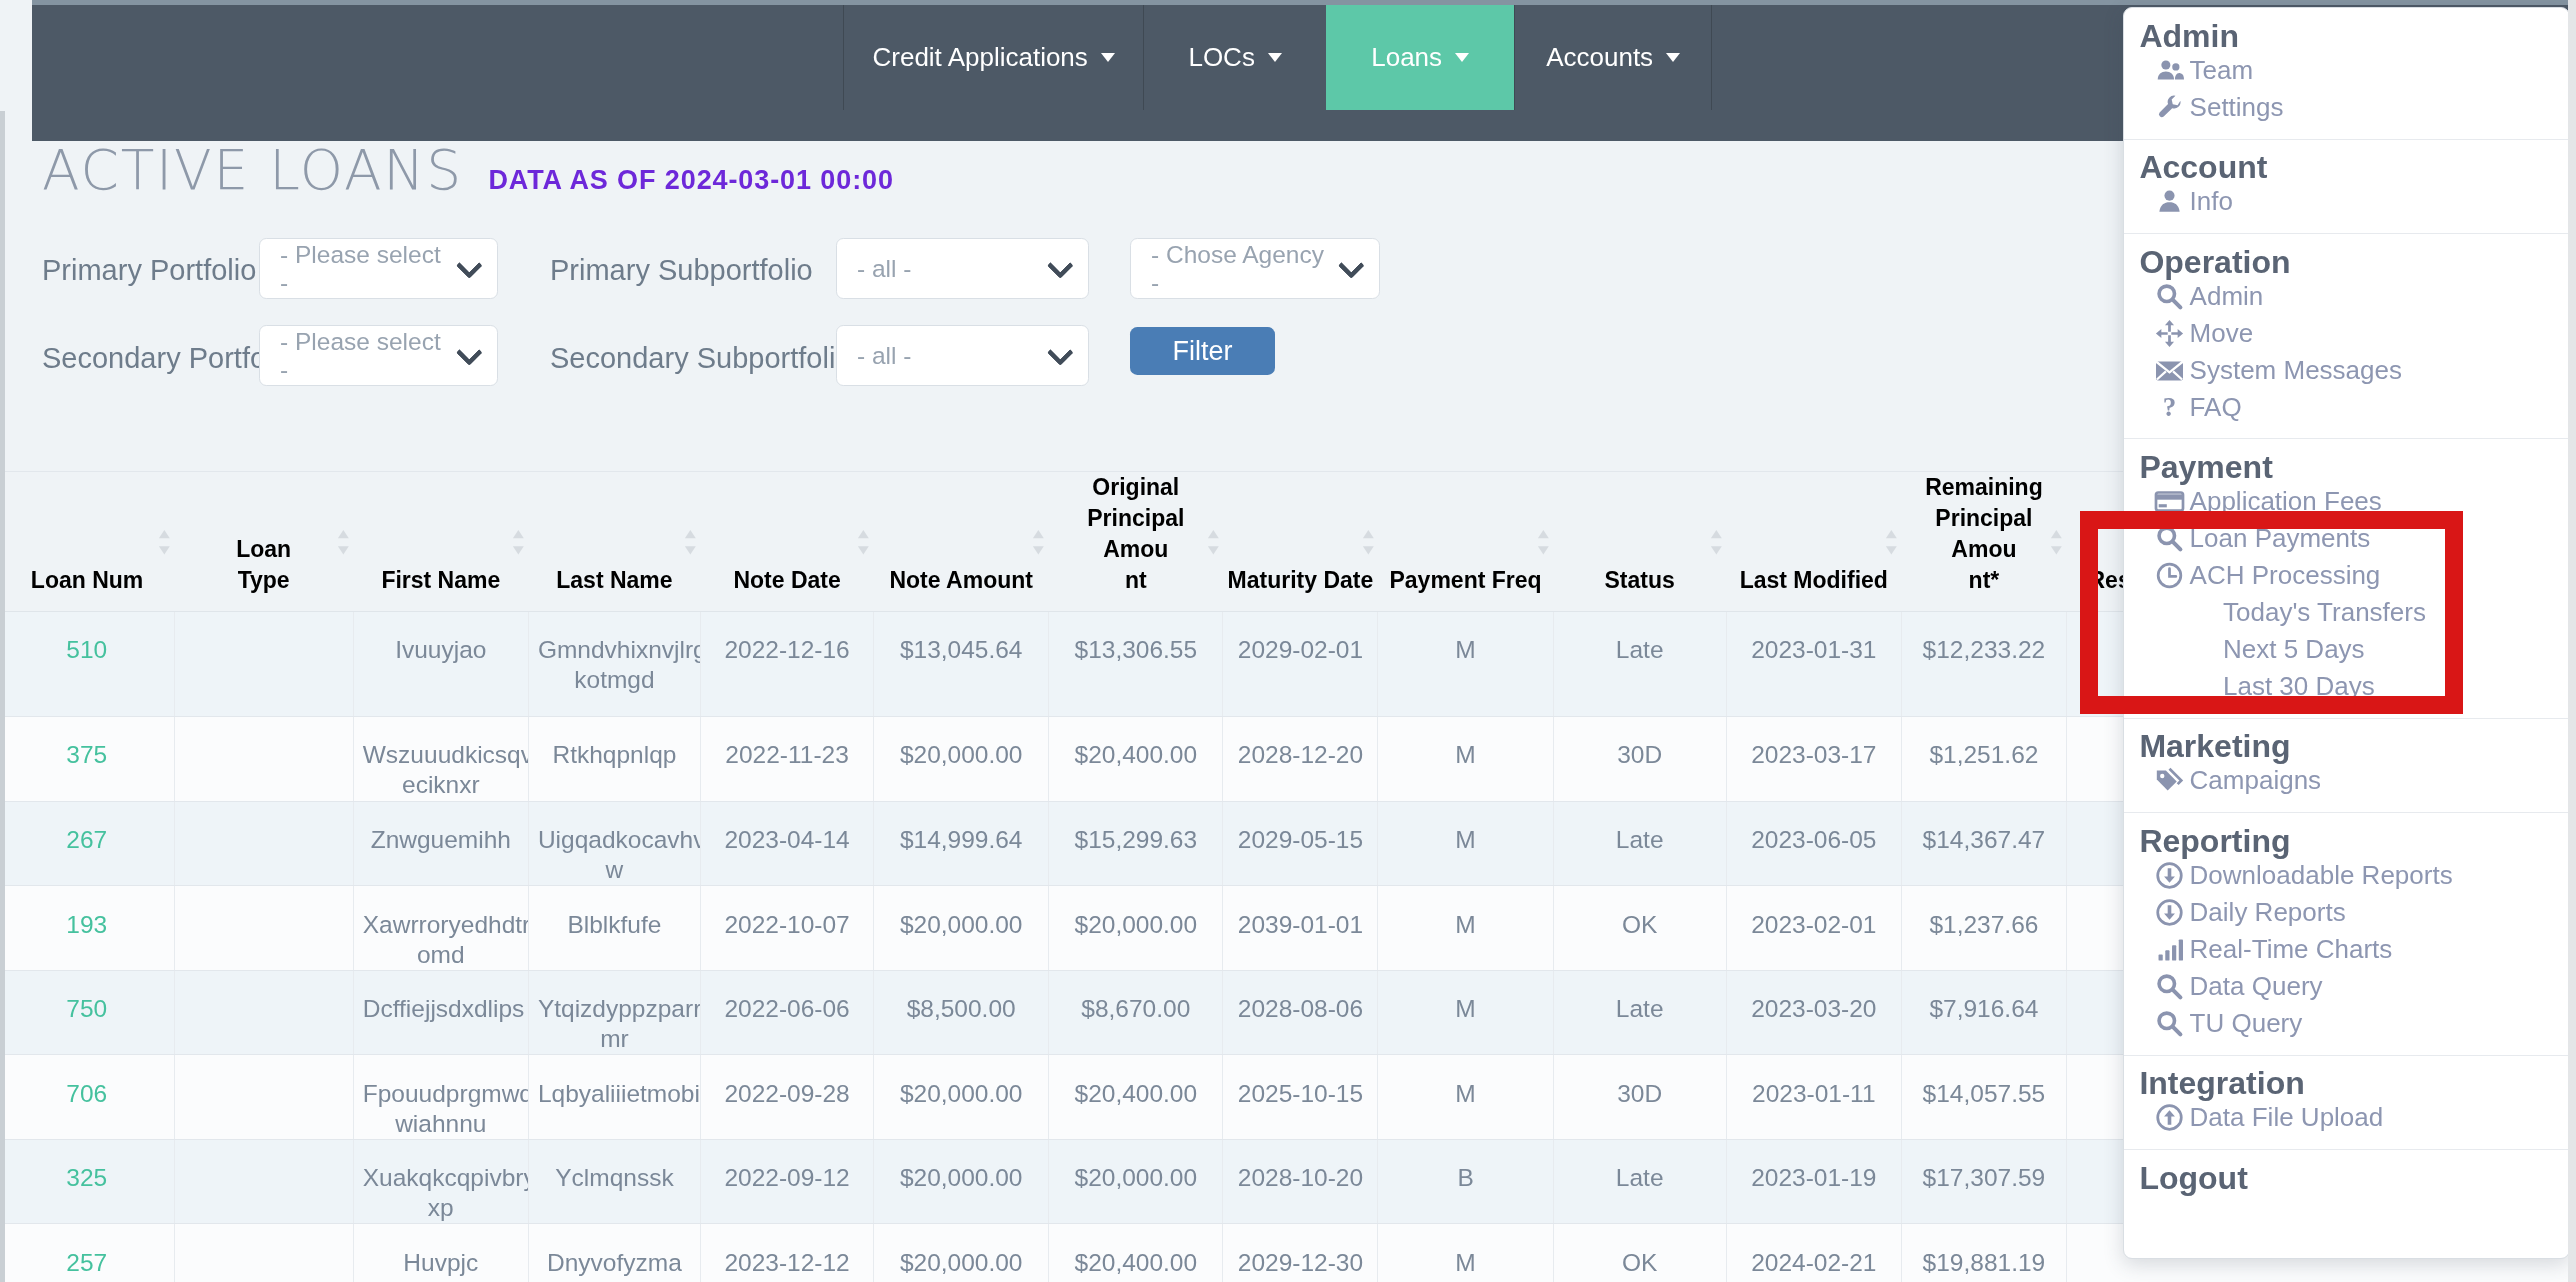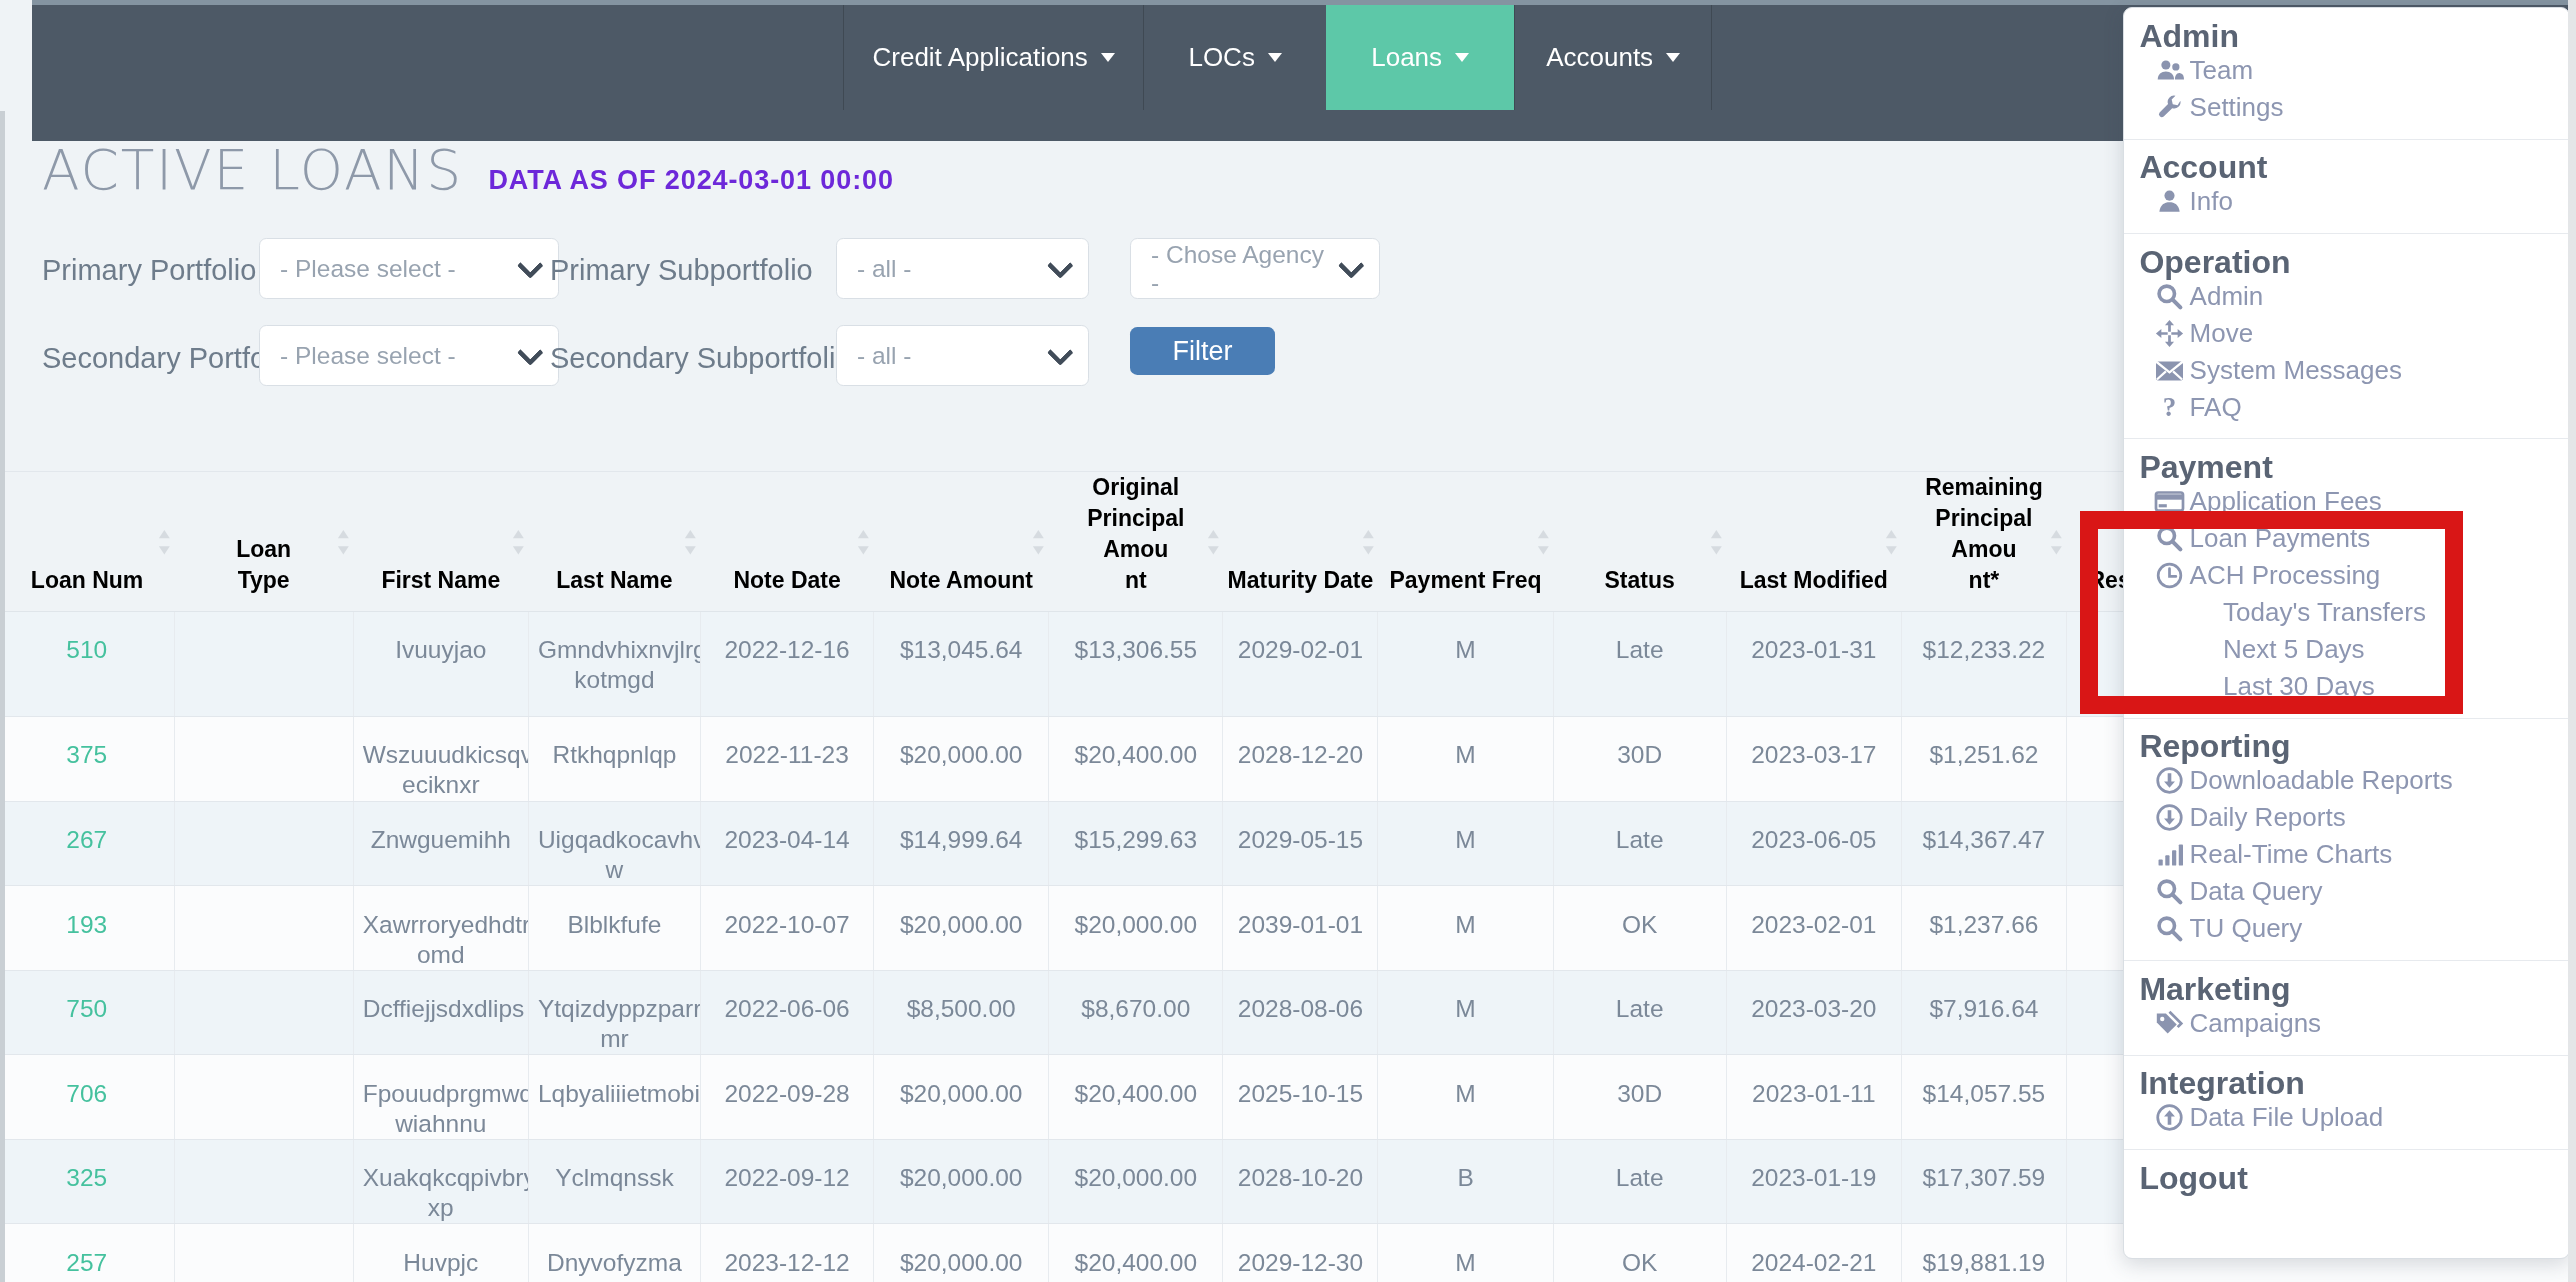--- a/index.html
+++ b/index.html
@@ -15,21 +15,21 @@
   .nav-item.active{border-left:none;}
   .chev{width:0;height:0;border-left:7.3px solid transparent;border-right:7.3px solid transparent;
         border-top:9px solid #fff;margin-left:12.7px;}
   
   .page-head{position:absolute;left:42px;top:138px;display:flex;align-items:baseline;gap:25.4px;z-index:2;}
   .page-title{font-family:"DejaVu Sans","Liberation Sans",sans-serif;font-weight:200;font-size:55px;
               color:#8e99a9;letter-spacing:1.8px;margin:0;}
   .page-sub{font-size:27px;font-weight:bold;letter-spacing:0.9px;color:#4fc2a2;}
   
   .flabel{position:absolute;font-size:29px;color:#6e7c8b;z-index:2;}
-  .fselect{position:absolute;width:300px;height:61px;background:#fff;border:0.9px solid #d9dfe5;
+  .fselect{position:absolute;width:239px;height:61px;background:#fff;border:0.9px solid #d9dfe5;
            border-radius:7.3px;display:flex;align-items:center;padding:0 47px 0 20px;font-size:24.5px;
            color:#98a3b0;box-sizing:border-box;cursor:pointer;z-index:2;}
   .chevd{position:absolute;right:18px;top:50%;margin-top:-12.7px;width:13.6px;height:13.6px;
          border-right:5.4px solid #414c59;border-bottom:5.4px solid #414c59;transform:rotate(45deg);
          border-radius:2.7px;}
   #lbl-pp{left:42px;top:254px}   #sel-pp{left:259px;top:238px}
   #lbl-psp{left:550px;top:254px} #sel-psp{left:836px;top:238px;width:253px}
   #sel-agency{left:1130px;top:238px;width:250px}
   #lbl-sp{left:42px;top:342px}   #sel-sp{left:259px;top:325px}
   #lbl-ssp{left:550px;top:342px} #sel-ssp{left:836px;top:325px;width:253px}
@@ -438,20 +438,33 @@
         <span class="side-label">Today's Transfers</span>
       </div>
       <div class="side-item sub">
         <span class="side-label">Next 5 Days</span>
       </div>
       <div class="side-item sub">
         <span class="side-label">Last 30 Days</span>
       </div>
     </div>
     <div class="side-section">
+      <h3 class="side-header">Marketing</h3>
+      <div class="side-item">
+        <span class="side-icon">
+          <svg width="31" height="29" viewBox="0 0 34 32" fill="#8b94af">
+            <path d="M3 5h10l12 12-10 10L3 15z"></path>
+            <circle cx="9" cy="11" r="2.4" fill="#fff"></circle>
+            <path d="M17 3l13 13-4 4" fill="none" stroke="#8b94af" stroke-width="3"></path>
+          </svg>
+        </span>
+        <span class="side-label">Campaigns</span>
+      </div>
+    </div>
+    <div class="side-section">
       <h3 class="side-header">Reporting</h3>
       <div class="side-item">
         <span class="side-icon">
           <svg width="29" height="29" viewBox="0 0 32 32">
             <circle cx="16" cy="16" r="13" fill="none" stroke="#8b94af" stroke-width="3"></circle>
             <path d="M16 24l-6-7h4V8h4v9h4z" fill="#8b94af"></path>
           </svg>
         </span>
         <span class="side-label">Downloadable Reports</span>
       </div>
@@ -488,33 +501,20 @@
         <span class="side-icon">
           <svg width="29" height="29" viewBox="0 0 32 32">
             <circle cx="13" cy="13" r="8.5" fill="none" stroke="#8b94af" stroke-width="4"></circle>
             <line x1="20" y1="20" x2="28" y2="28" stroke="#8b94af" stroke-width="4.5" stroke-linecap="round"></line>
           </svg>
         </span>
         <span class="side-label">TU Query</span>
       </div>
     </div>
     <div class="side-section">
-      <h3 class="side-header">Marketing</h3>
-      <div class="side-item">
-        <span class="side-icon">
-          <svg width="31" height="29" viewBox="0 0 34 32" fill="#8b94af">
-            <path d="M3 5h10l12 12-10 10L3 15z"></path>
-            <circle cx="9" cy="11" r="2.4" fill="#fff"></circle>
-            <path d="M17 3l13 13-4 4" fill="none" stroke="#8b94af" stroke-width="3"></path>
-          </svg>
-        </span>
-        <span class="side-label">Campaigns</span>
-      </div>
-    </div>
-    <div class="side-section">
       <h3 class="side-header">Integration</h3>
       <div class="side-item">
         <span class="side-icon">
           <svg width="29" height="29" viewBox="0 0 32 32">
             <circle cx="16" cy="16" r="13" fill="none" stroke="#8b94af" stroke-width="3"></circle>
             <path d="M16 8l6 7h-4v9h-4v-9h-4z" fill="#8b94af"></path>
           </svg>
         </span>
         <span class="side-label">Data File Upload</span>
       </div>

